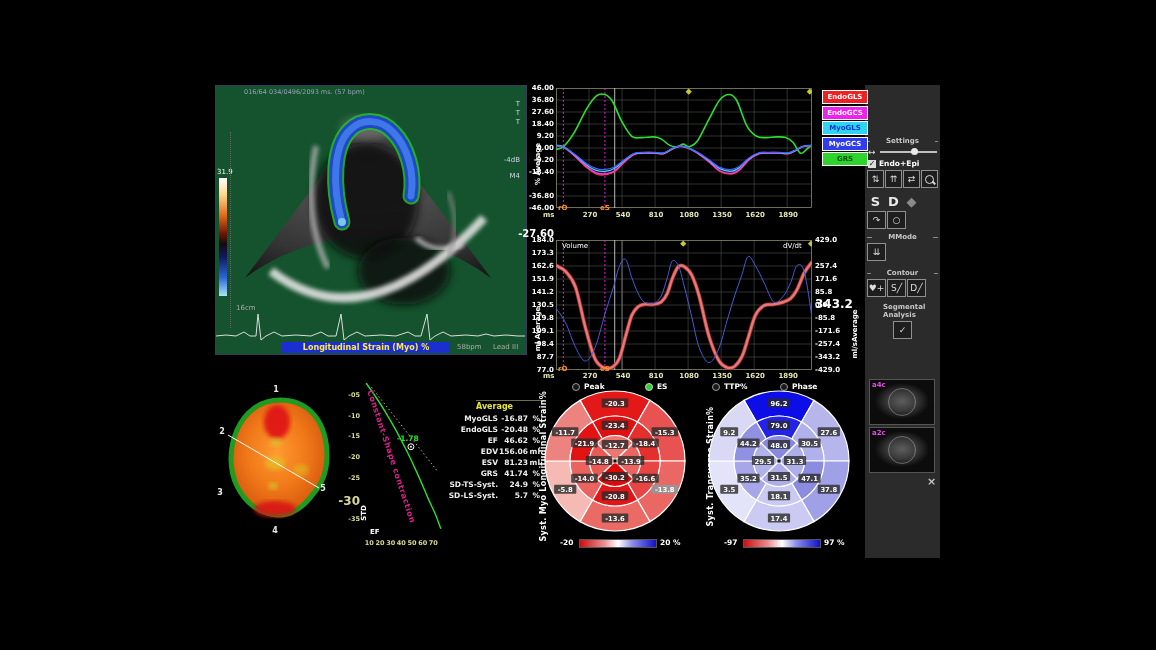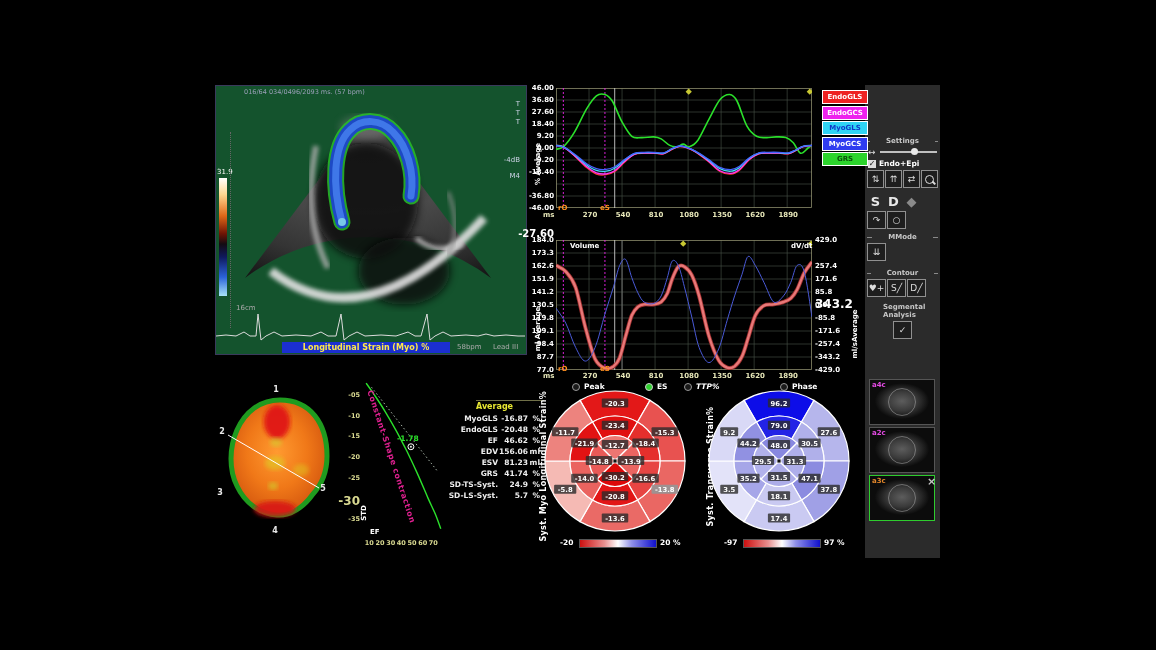--- a/index.html
+++ b/index.html
@@ -3,21 +3,21 @@
 <meta charset="utf-8">
 <style>
   html,body{margin:0;padding:0;background:#000;}
   #stage{position:relative;width:1156px;height:650px;background:#000;overflow:hidden;
          font-family:"DejaVu Sans",sans-serif;color:#ddd;}
   .abs{position:absolute;}
   .tick{position:absolute;color:#fff;font-size:7px;font-weight:bold;white-space:nowrap;line-height:8px;}
   .xt{color:#e6e6b8;}
   .rlabel{position:absolute;color:#fff;font-size:7px;font-weight:bold;text-align:center;transform:rotate(-90deg);white-space:nowrap;}
   .rtitle{position:absolute;color:#fff;font-weight:bold;font-size:8px;text-align:center;transform:rotate(-90deg);white-space:nowrap;letter-spacing:.3px;}
-  .badge{position:absolute;font-size:7px;font-weight:bold;color:#fff;padding:1px 12px;line-height:8px;}
+  .badge{position:absolute;font-size:7px;font-weight:normal;color:#fff;padding:1px 4px;line-height:8px;}
   .esr{position:absolute;color:#ff9020;font-size:7px;font-weight:bold;}
   
   #us-panel{position:absolute;left:215px;top:85px;width:310px;height:268px;border:1px solid #3a3a5c;background:#14532d;}
   #us-header{position:absolute;left:28px;top:2px;font-size:6.5px;color:#9aa0b8;white-space:nowrap;}
   #us-cbar{position:absolute;left:3px;top:92px;width:8px;height:118px;
     background:linear-gradient(#ffffff,#ffd890 14%,#e06818 32%,#701505 47%,#140b12 56%,#0f1a5e 67%,#2b62d9 84%,#a8e4f8);}
   #us-cbar-val{position:absolute;left:1px;top:82px;font-size:7px;color:#fff;}
   #us-ruler{position:absolute;left:14px;top:46px;height:196px;width:0;border-left:1px dotted #666;}
   #us-depth{position:absolute;left:20px;top:218px;font-size:7px;color:#aaa;}
   .us-t{position:absolute;right:6px;font-size:7px;color:#cfd4e8;}
@@ -251,21 +251,21 @@
 
   <div id="view-options">
       <div class="radio" style="position: absolute; left: 572px; top: 382px;">
         <span class="rdot"></span>
         <span>Peak</span>
       </div>
       <div class="radio" style="position: absolute; left: 645px; top: 382px;">
         <span class="rdot sel"></span>
         <span>ES</span>
       </div>
-      <div class="radio" style="position: absolute; left: 684px; top: 382px; font-style: italic;">
+      <div class="radio" style="position: absolute; left: 712px; top: 382px;">
         <span class="rdot"></span>
         <span>TTP%</span>
       </div>
       <div class="radio" style="position: absolute; left: 780px; top: 382px;">
         <span class="rdot"></span>
         <span>Phase</span>
       </div>
     </div>
 
   <svg id="shape-svg" class="abs" style="left:215px;top:378px" width="130" height="165" viewBox="0 0 130 165">
@@ -547,24 +547,20 @@
       </div>
     <div id="thumbs" class="abs" style="left:4px;top:294px;width:68px">
         <div class="thumb" style="">
           <span class="ring"></span>
           <span class="tlab" style="color: rgb(226, 74, 226);">a4c</span>
         </div>
         <div class="thumb" style="">
           <span class="ring"></span>
           <span class="tlab" style="color: rgb(226, 74, 226);">a2c</span>
         </div>
-        <div class="thumb sel" style="">
-          <span class="ring"></span>
-          <span class="tlab" style="color: rgb(224, 133, 42);">a3c</span>
-        </div>
       </div>
     <div id="close-x">×</div>
   </div>
 
 <div class="leg" style="top: 90px; background: rgb(238, 34, 34); color: rgb(255, 255, 255);">EndoGLS</div>
     <div class="leg" style="top: 105.5px; background: rgb(238, 34, 238); color: rgb(255, 255, 255);">EndoGCS</div>
     <div class="leg" style="top: 121px; background: rgb(47, 212, 244); color: rgb(16, 56, 200);">MyoGLS</div>
     <div class="leg" style="top: 136.5px; background: rgb(47, 60, 240); color: rgb(255, 255, 255);">MyoGCS</div>
     <div class="leg" style="top: 152px; background: rgb(44, 212, 44); color: rgb(10, 80, 10);">GRS</div>
   </div>

